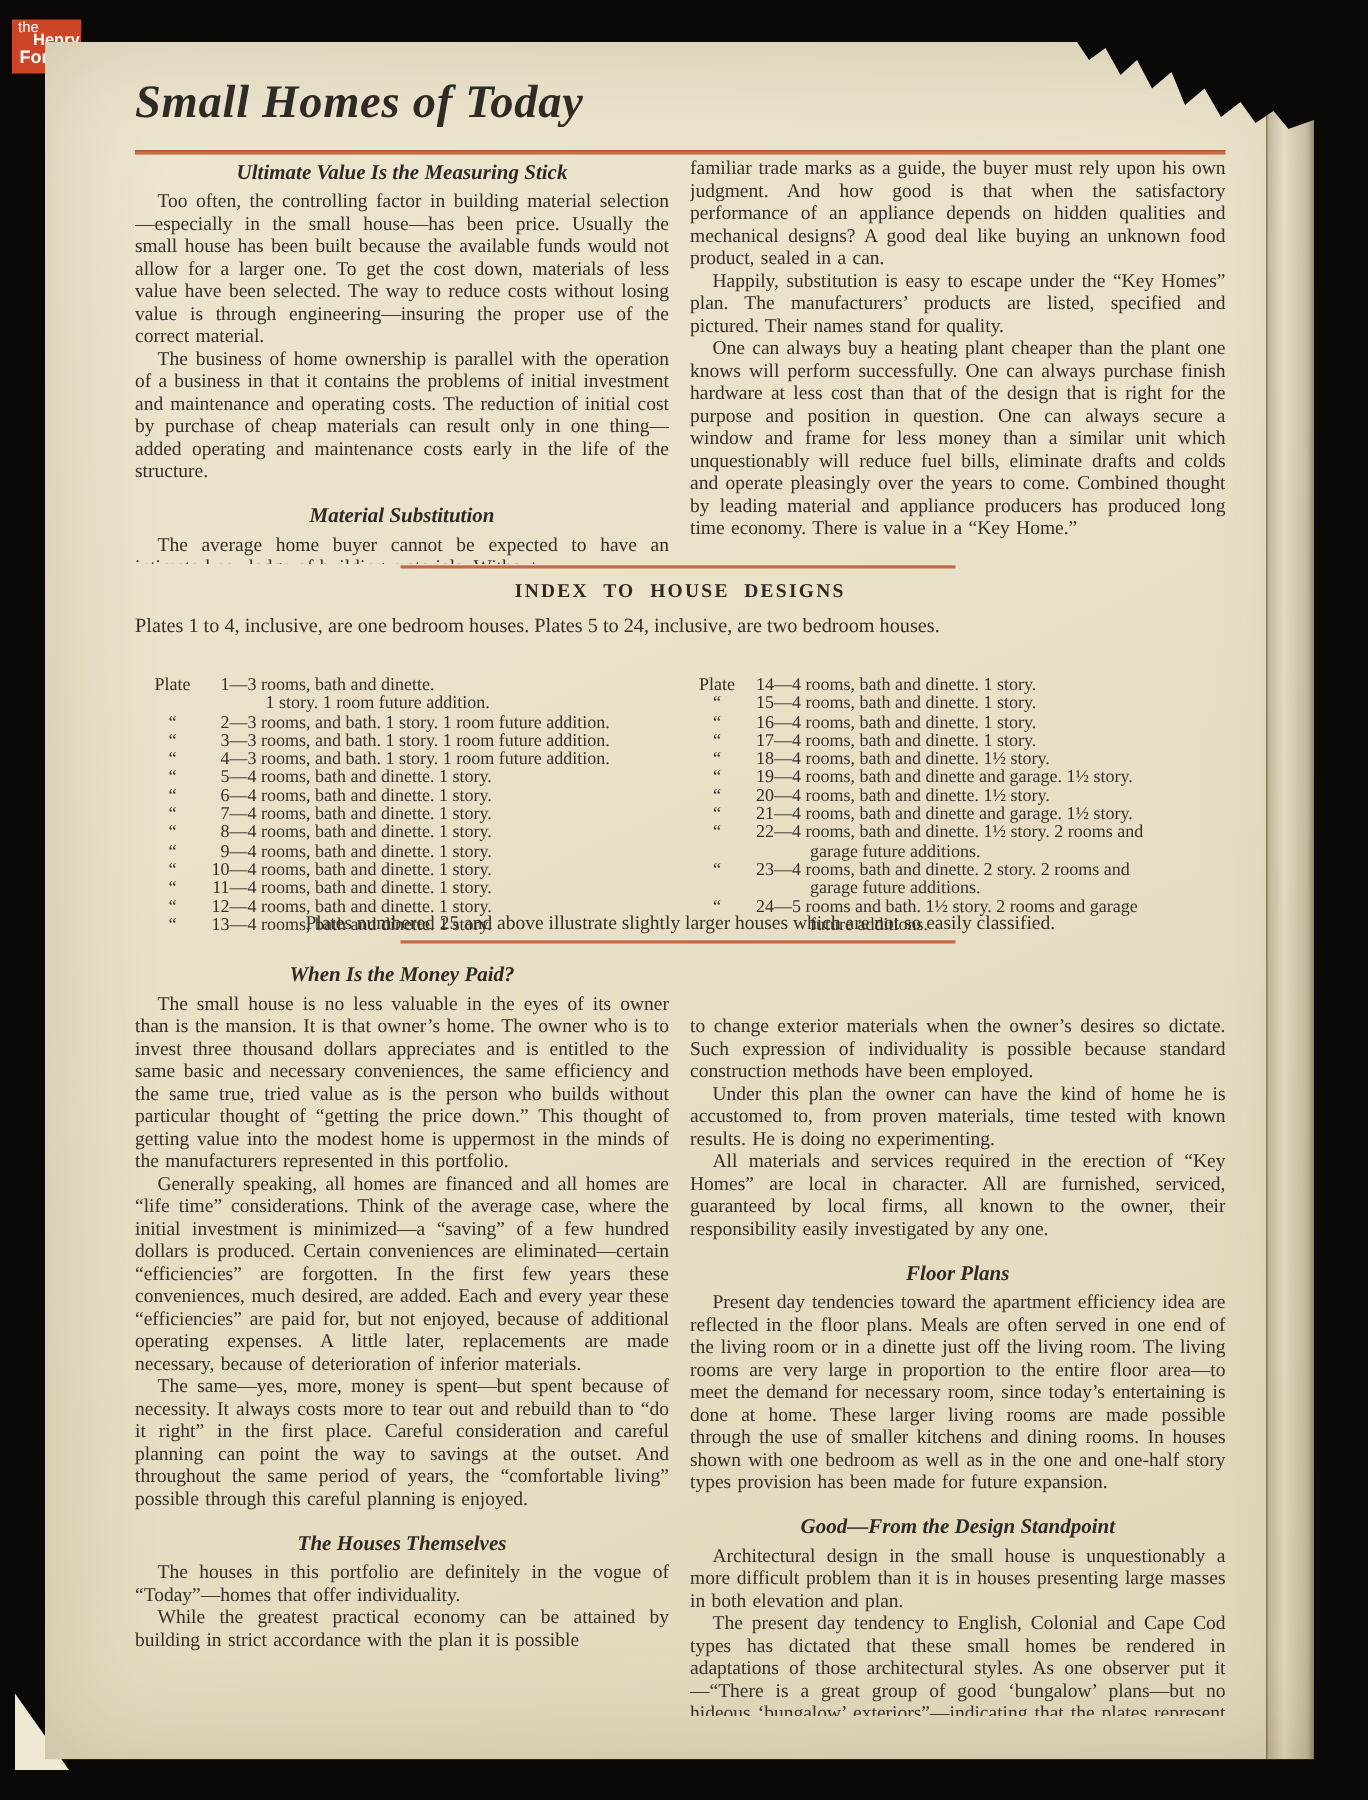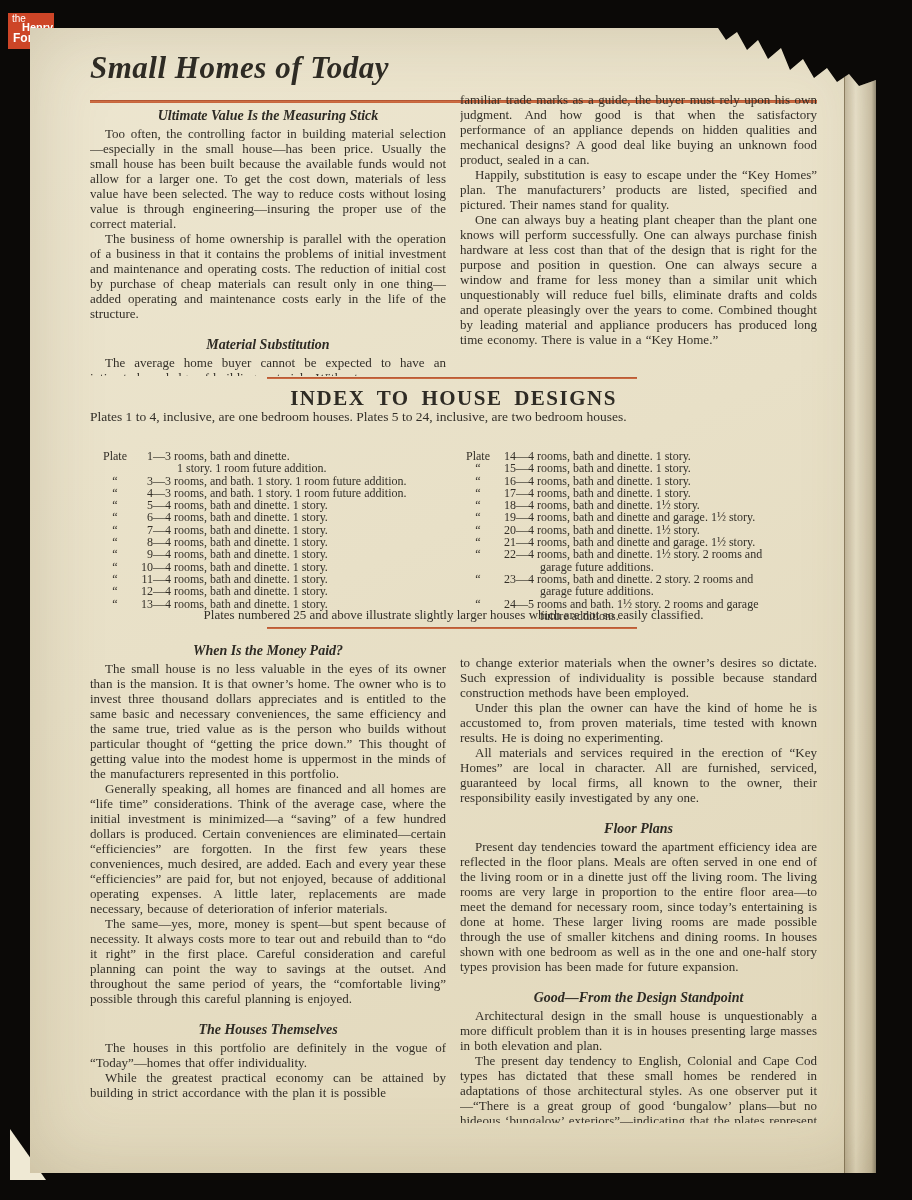--- a/index.html
+++ b/index.html
@@ -43,37 +43,37 @@
     font-style:italic;font-weight:600;font-size:31px;letter-spacing:.5px;color:#2e2b24;
   }
   .rule-title{position:absolute;left:60px;top:72px;width:727px;height:3px;}
   .accent-bg{background:linear-gradient(180deg,#a84c2c 0%,#d07044 55%,#c2603a 100%);}
   
   .col{
     position:absolute;text-align:justify;
     font-size:13px;line-height:15px;overflow:hidden;
   }
   #top-left{left:60px;top:80px;width:356px;height:268px;}
-  #top-right{left:430px;top:64px;width:357px;height:268px;}
+  #top-right{left:430px;top:76px;width:357px;height:268px;}
   #bot-left{left:60px;top:615px;width:356px;height:468px;}
-  #bot-right{left:430px;top:627px;width:357px;height:468px;}
+  #bot-right{left:430px;top:648px;width:357px;height:468px;}
   .col p{margin:0;text-indent:15px;word-spacing:1px;}
   .col p.noind{text-indent:0;}
   .colhead{
     margin:16px 0 3px;text-align:center;
     font-size:14px;font-style:italic;font-weight:bold;color:#2e2b24;
   }
   .colhead.first{margin-top:0;}
   
   .ix-rule{position:absolute;left:237px;width:370px;height:2px;}
   #ix-rule-top{top:349px;}
   #ix-rule-bot{top:599px;}
   .ix-title{
     position:absolute;left:60px;top:358px;width:727px;text-align:center;
-    font-size:21px;font-weight:600;letter-spacing:1.5px;word-spacing:5px;color:#2e2b24;
+    font-size:13px;font-weight:600;letter-spacing:1.5px;word-spacing:5px;color:#2e2b24;
   }
   .ix-sub{position:absolute;left:60px;top:381px;width:727px;font-size:13.5px;}
   .ix-col{position:absolute;top:403px;font-size:12px;line-height:12.3px;white-space:nowrap;margin-top:19px;}
   #ix-left{left:67px;width:366px;}
   #ix-right{left:430px;width:360px;}
   .ix-pre{display:inline-block;width:36px;text-align:center;}
   .ix-num{display:inline-block;width:20px;text-align:right;}
   .ix-text{padding-left:0;}
   .ix-cont{padding-left:80px;}
   .ix-note{position:absolute;left:60px;top:579px;width:727px;text-align:center;font-size:13px;}
@@ -108,20 +108,21 @@
     <p>Happily, substitution is easy to escape under the “Key Homes” plan. The manufacturers’ products are listed, specified and pictured. Their names stand for quality.</p>
     <p>One can always buy a heating plant cheaper than the plant one knows will perform successfully. One can always purchase finish hardware at less cost than that of the design that is right for the purpose and position in question. One can always secure a window and frame for less money than a similar unit which unquestionably will reduce fuel bills, eliminate drafts and colds and operate pleasingly over the years to come. Combined thought by leading material and appliance producers has produced long time economy. There is value in a “Key Home.”</p>
   </div>
 
   <div class="ix-rule accent-bg" id="ix-rule-top"></div>
   <div class="ix-title">INDEX TO HOUSE DESIGNS</div>
   <div class="ix-sub">Plates 1 to 4, inclusive, are one bedroom houses.  Plates 5 to 24, inclusive, are two bedroom houses.</div>
   <div class="ix-col" id="ix-left">
       <div class="ix-row"><span class="ix-pre">Plate</span><span class="ix-num">1</span><span class="ix-text">—3 rooms, bath and dinette.</span></div>
       <div class="ix-cont">1 story.  1 room future addition.</div>
+      <div class="ix-row"><span class="ix-pre">“</span><span class="ix-num">2</span><span class="ix-text">—3 rooms, and bath.  1 story.  1 room future addition.</span></div>
       <div class="ix-row"><span class="ix-pre">“</span><span class="ix-num">3</span><span class="ix-text">—3 rooms, and bath.  1 story.  1 room future addition.</span></div>
       <div class="ix-row"><span class="ix-pre">“</span><span class="ix-num">4</span><span class="ix-text">—3 rooms, and bath.  1 story.  1 room future addition.</span></div>
       <div class="ix-row"><span class="ix-pre">“</span><span class="ix-num">5</span><span class="ix-text">—4 rooms, bath and dinette.  1 story.</span></div>
       <div class="ix-row"><span class="ix-pre">“</span><span class="ix-num">6</span><span class="ix-text">—4 rooms, bath and dinette.  1 story.</span></div>
       <div class="ix-row"><span class="ix-pre">“</span><span class="ix-num">7</span><span class="ix-text">—4 rooms, bath and dinette.  1 story.</span></div>
       <div class="ix-row"><span class="ix-pre">“</span><span class="ix-num">8</span><span class="ix-text">—4 rooms, bath and dinette.  1 story.</span></div>
       <div class="ix-row"><span class="ix-pre">“</span><span class="ix-num">9</span><span class="ix-text">—4 rooms, bath and dinette.  1 story.</span></div>
       <div class="ix-row"><span class="ix-pre">“</span><span class="ix-num">10</span><span class="ix-text">—4 rooms, bath and dinette.  1 story.</span></div>
       <div class="ix-row"><span class="ix-pre">“</span><span class="ix-num">11</span><span class="ix-text">—4 rooms, bath and dinette.  1 story.</span></div>
       <div class="ix-row"><span class="ix-pre">“</span><span class="ix-num">12</span><span class="ix-text">—4 rooms, bath and dinette.  1 story.</span></div>

